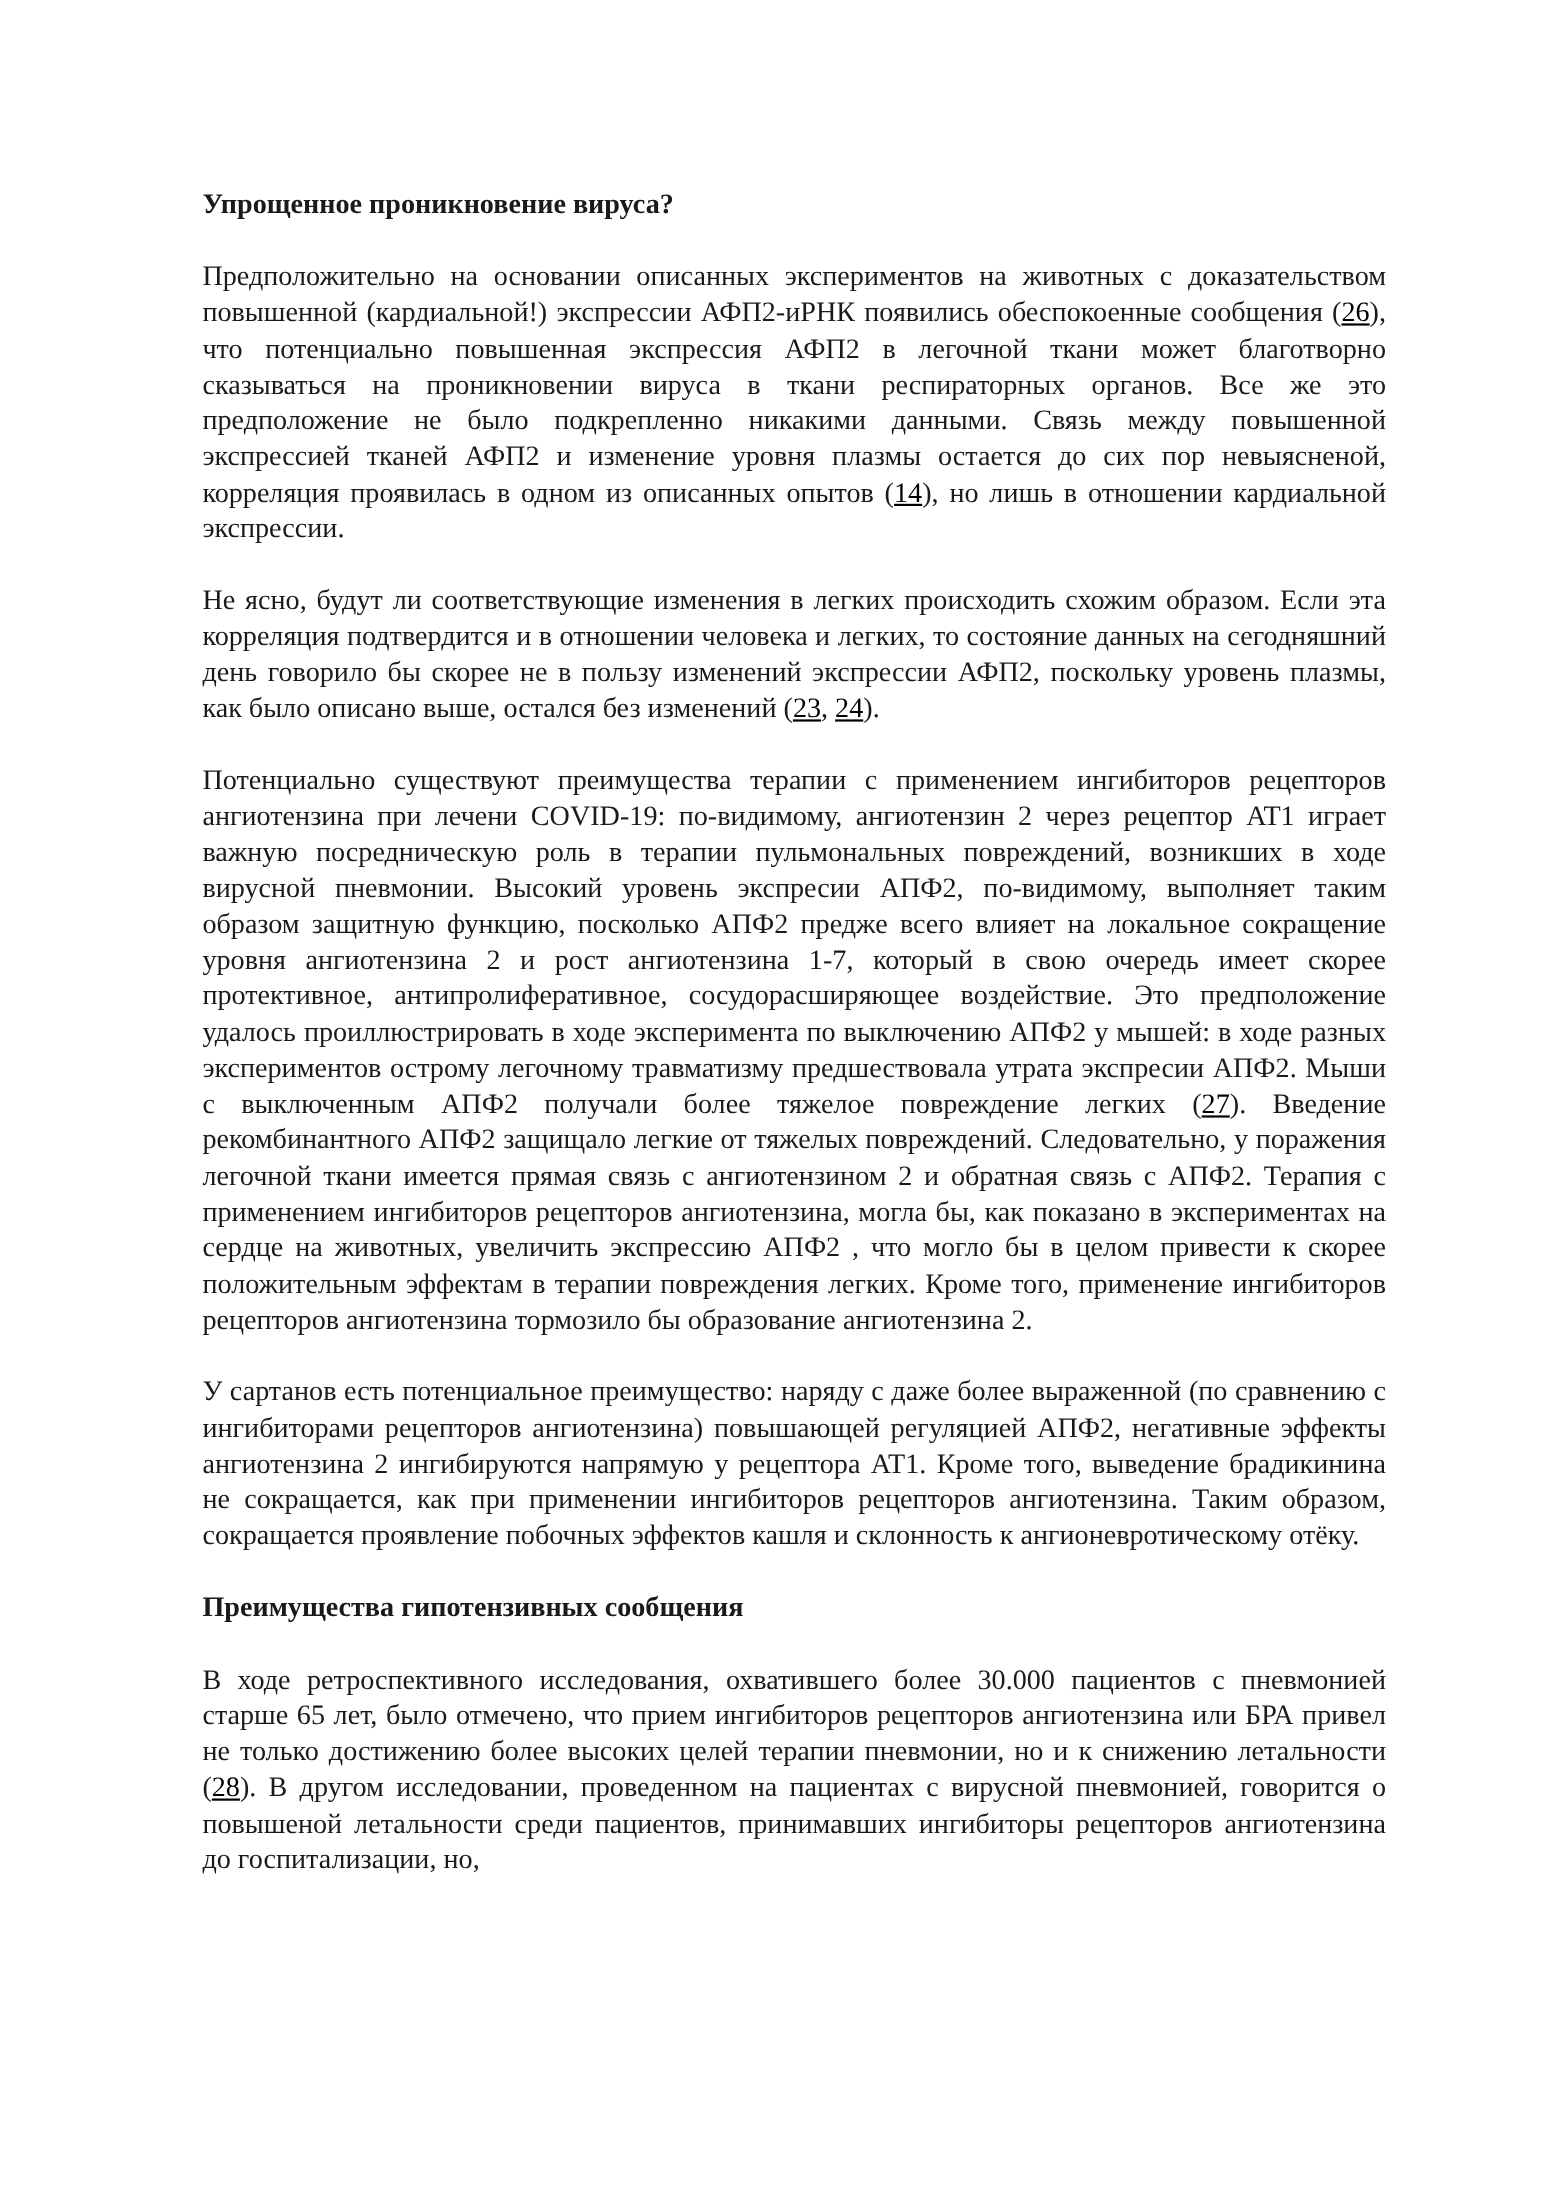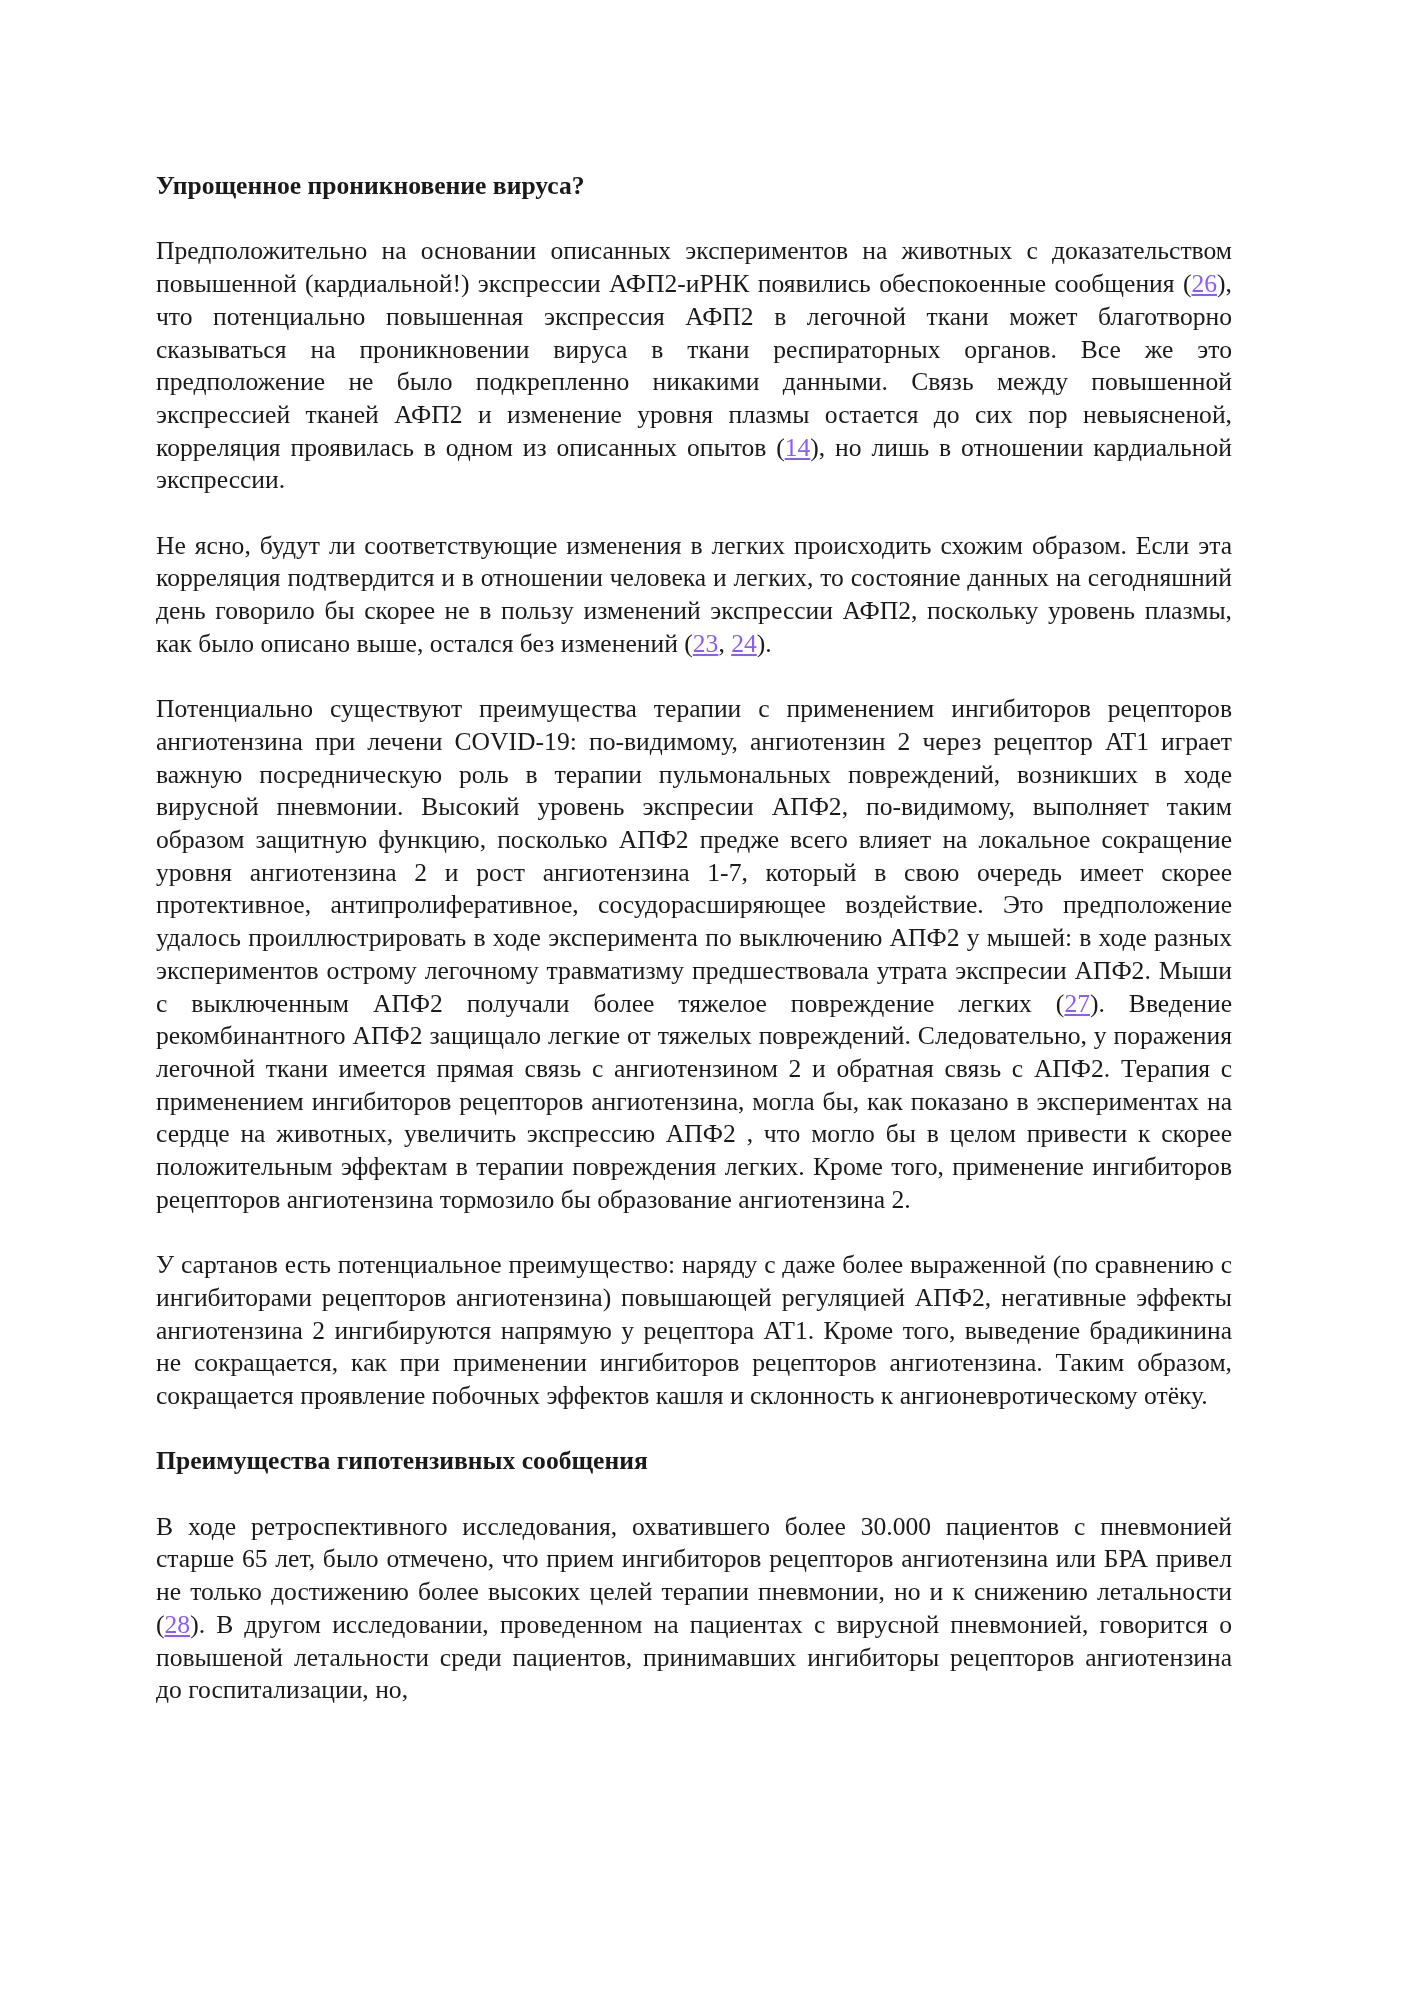--- a/index.html
+++ b/index.html
@@ -8,39 +8,39 @@
       background: #ffffff;
     }
     body {
       width: 1413px;
       height: 2000px;
       position: relative;
       overflow: hidden;
     }
     .page {
       position: absolute;
-      left: 156px;
+      left: 184px;
       top: 170px;
       width: 1076px;
       font-family: "Liberation Serif", "DejaVu Serif", serif;
       font-size: 25.6px;
       line-height: 32.7px;
       color: #1a1a1a;
     }
     .heading {
       font-weight: bold;
       margin: 0 0 32.7px 0;
     }
     .para {
       text-align: justify;
       margin: 0 0 32.7px 0;
     }
     .para .seg { }
     a.ref {
-      color: #8b5cf6;
+      color: #000000;
       text-underline-offset: 2px;
     }
   </style>
 </head>
 <body>
 
 <div class="page">
 
   <div class="heading">Упрощенное проникновение вируса?</div>
 

